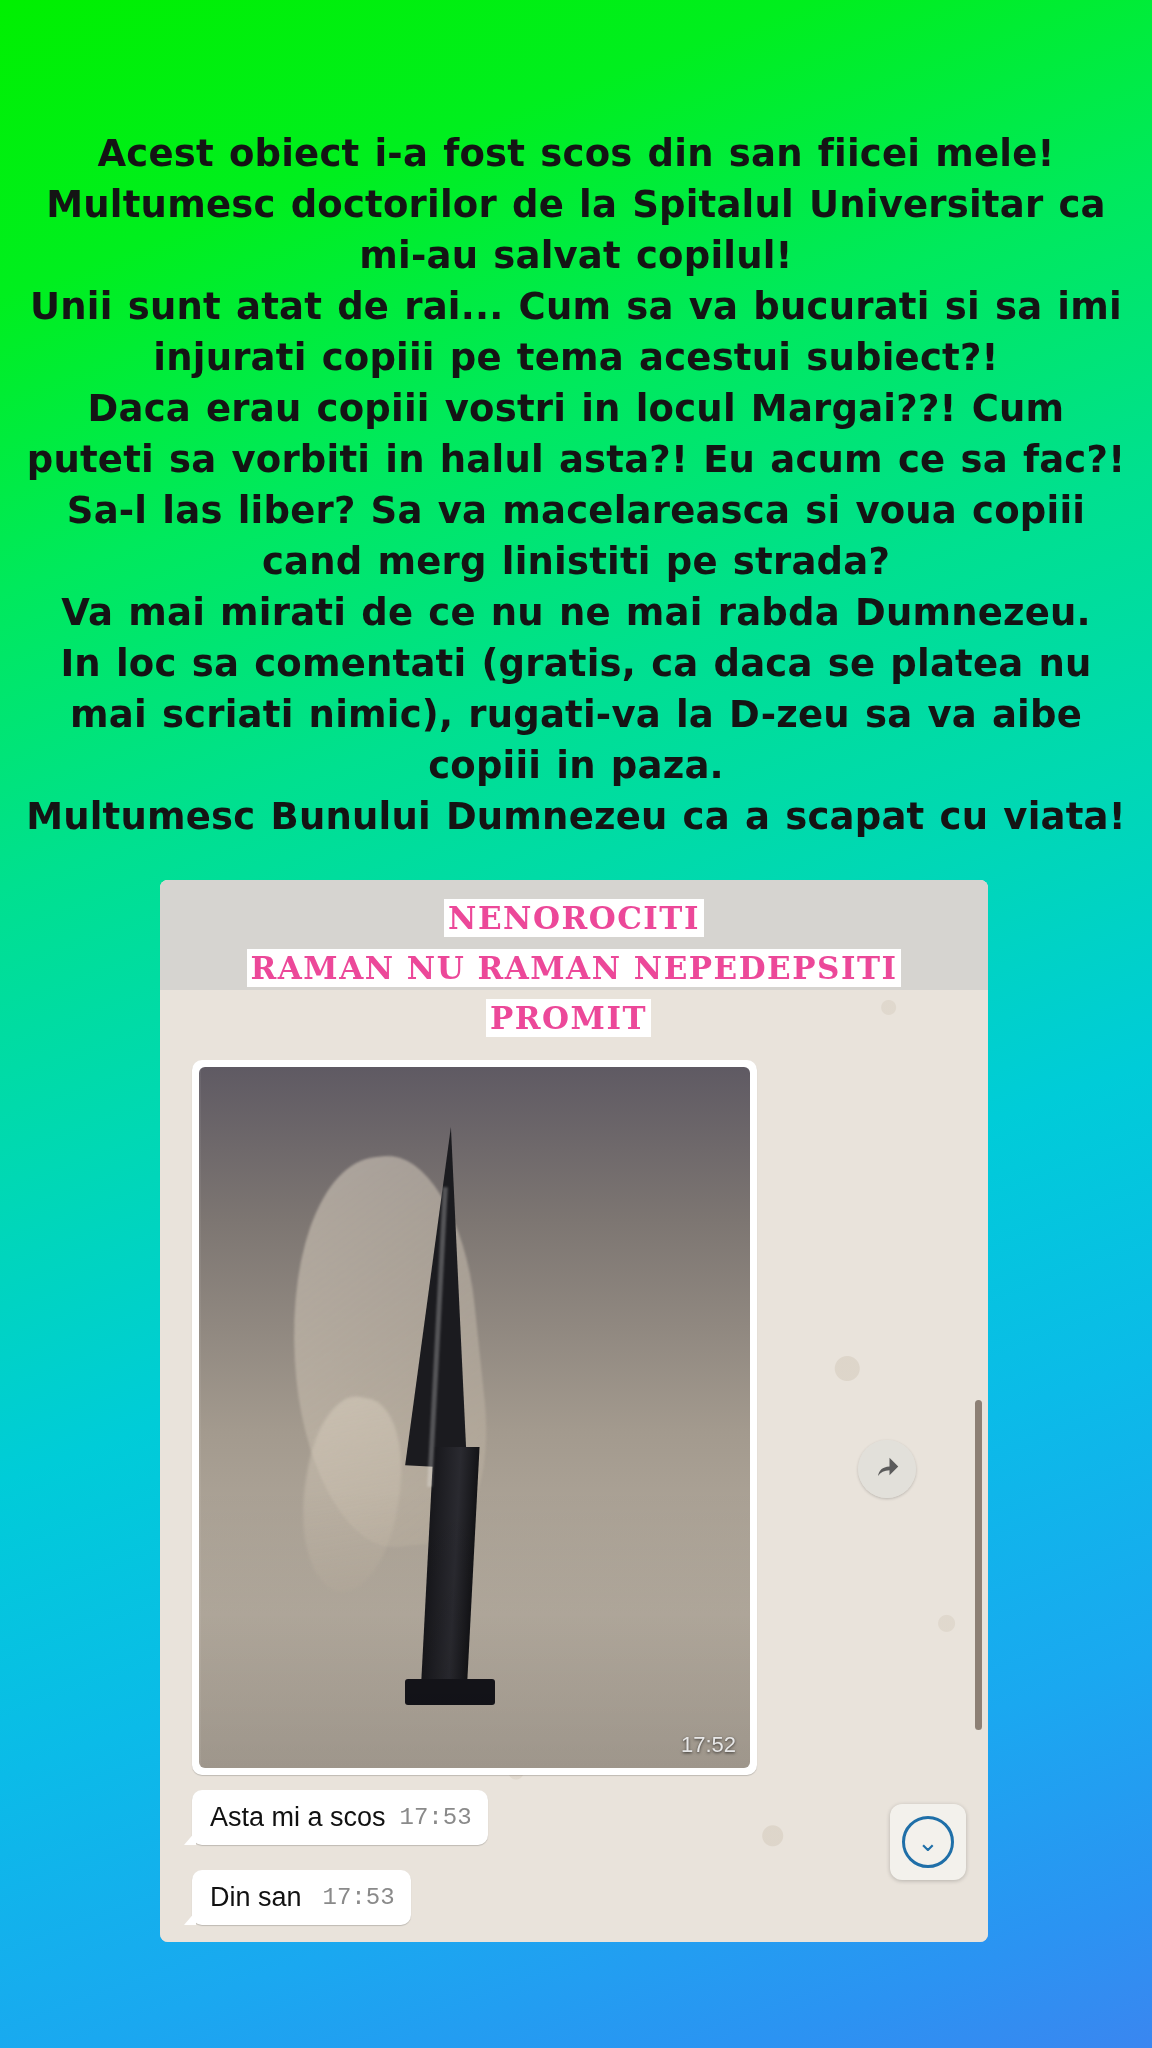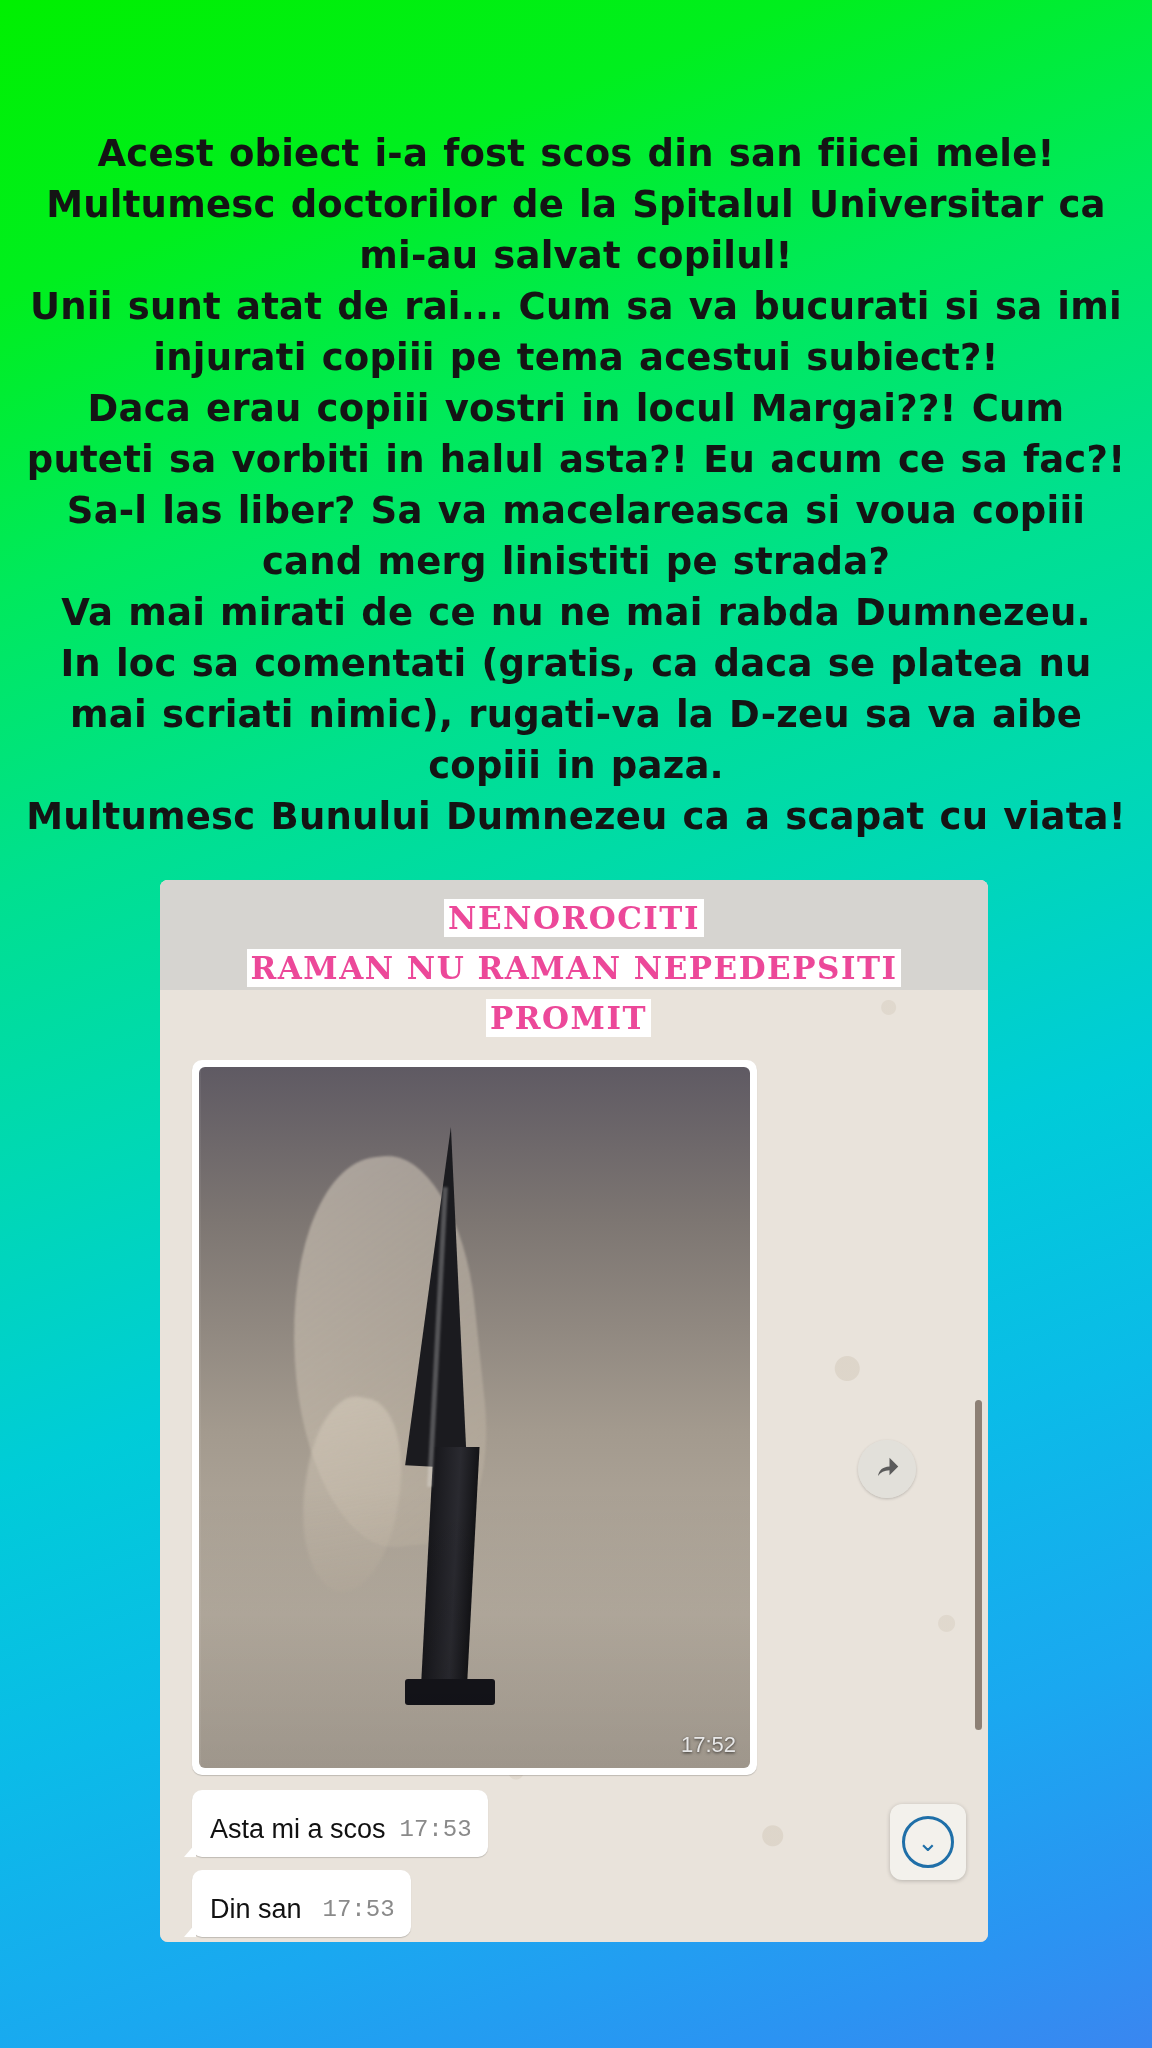--- a/index.html
+++ b/index.html
@@ -205,21 +205,21 @@
     font-size: 22px;
     text-shadow: 0 1px 3px rgba(0,0,0,.7);
   }
 
   
   .msg-bubble {
     position: absolute;
     left: 32px;
     background: #fff;
     border-radius: 10px;
-    padding: 24px 16px 12px 18px;
+    padding: 12px 16px 12px 18px;
     display: flex;
     align-items: flex-end;
     gap: 14px;
     box-shadow: 0 1px 1px rgba(0,0,0,.18);
     font-family: "Liberation Sans", sans-serif;
   }
   .msg-bubble .txt {
     font-size: 27px;
     color: #111;
     line-height: 1.15;

